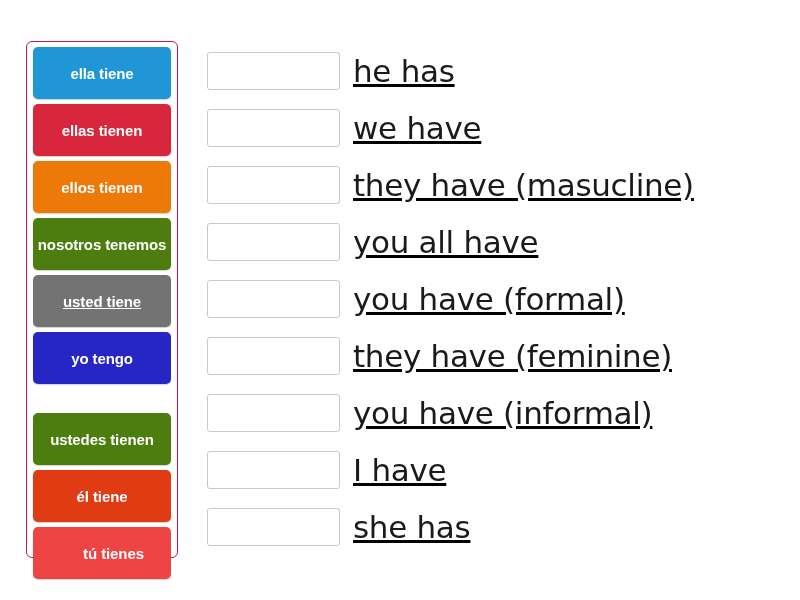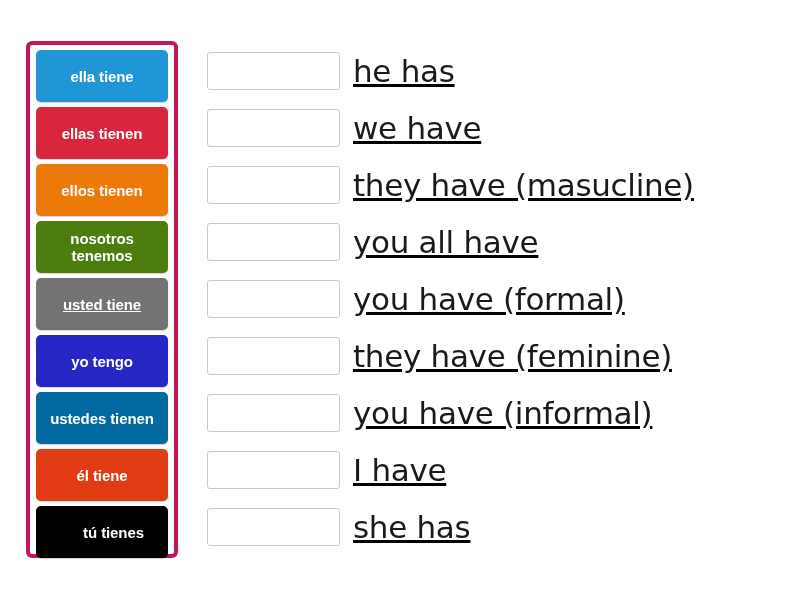--- a/index.html
+++ b/index.html
@@ -23,21 +23,21 @@
     height: 600px;
   }
 
   
   .tiles-panel {
     position: absolute;
     left: 26px;
     top: 41px;
     width: 152px;
     height: 517px;
-    border: 4px solid #be185d;
+    border: 1px solid #be185d;
     border-radius: 6px;
     background: #ffffff;
     box-sizing: border-box;
     padding: 5px 6px;
   }
   .tiles-stack {
     display: flex;
     flex-direction: column;
     gap: 5px;
   }
@@ -112,27 +112,27 @@
         </div>
         <div class="tile" style="background: #4d7c0f;">
           <span>nosotros tenemos</span>
         </div>
         <div class="tile" style="background: #737373; text-decoration: underline;">
           <span>usted tiene</span>
         </div>
         <div class="tile" style="background: rgb(38, 38, 196);">
           <span>yo tengo</span>
         </div>
-        <div class="tile" style="background: #0369a1;">
+        <div class="tile" style="background: #4d7c0f; margin-top: 24px;">
           <span>ustedes tienen</span>
         </div>
         <div class="tile" style="background: rgb(224, 59, 19);">
           <span>él tiene</span>
         </div>
-        <div class="tile" style="background: #000000; padding-left: 26px;">
+        <div class="tile" style="background: #ef4444; padding-left: 26px;">
           <span>tú tienes</span>
         </div>
       </div>
   </div>
 
   <div class="rows" id="rows">
       <div class="row">
         <div class="dropzone"></div>
         <div class="row-label">he has</div>
       </div>

